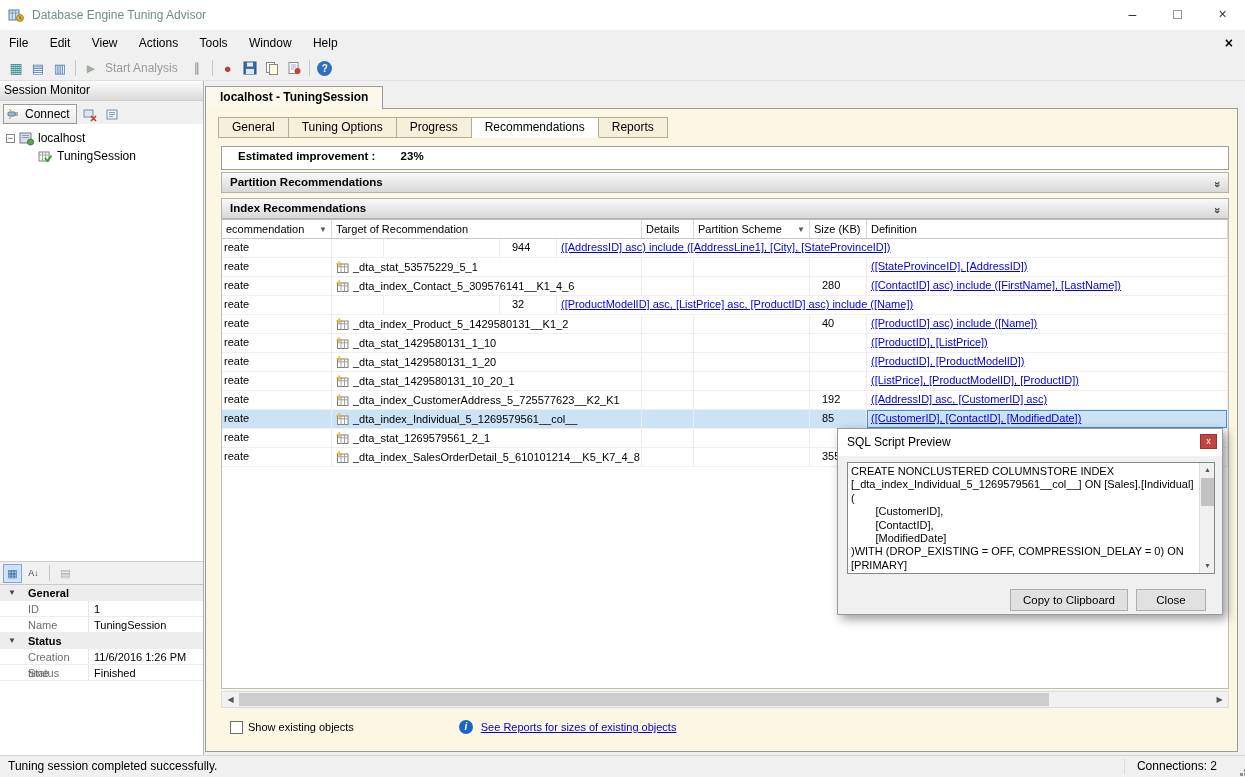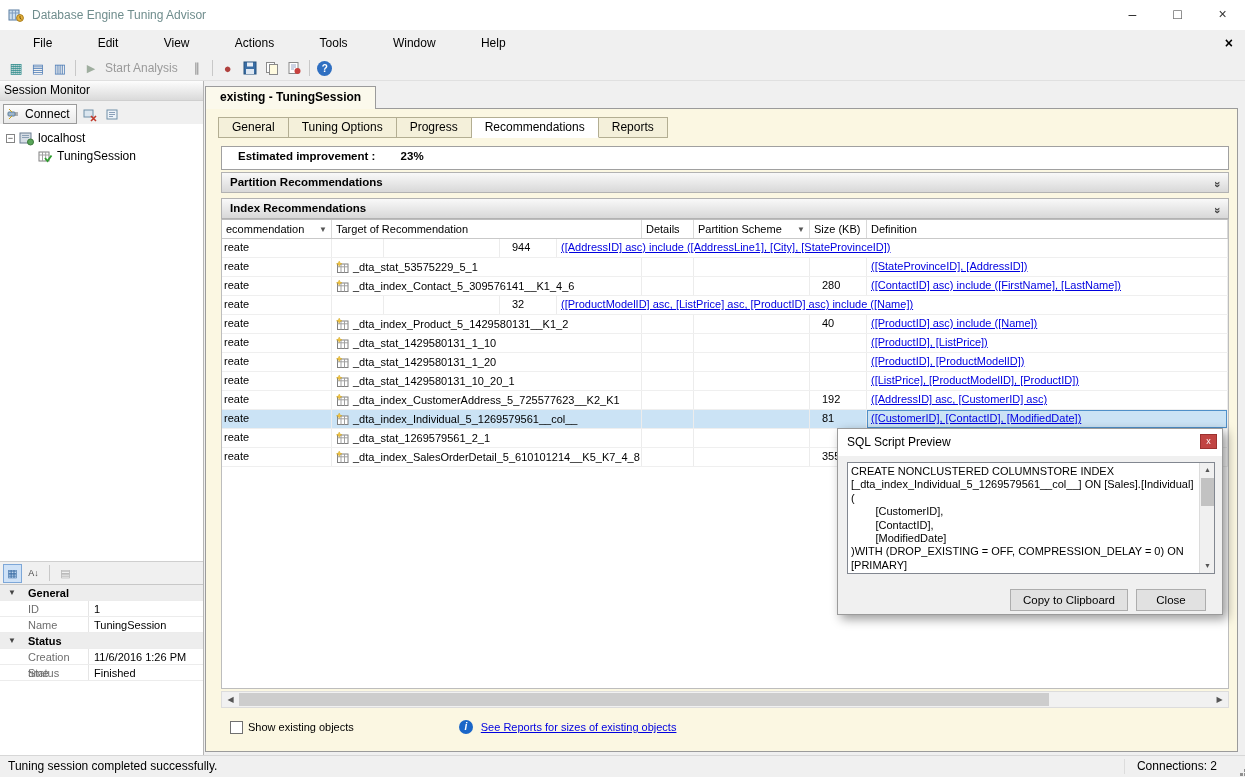--- a/index.html
+++ b/index.html
@@ -9,21 +9,21 @@
 
   
   .titlebar { position:absolute; left:0; top:0; width:100%; height:30px; background:#ffffff; }
   .tb-icon { position:absolute; left:8px; top:7px; width:16px; height:16px; }
   .tb-title { position:absolute; left:32px; top:0; line-height:30px; color:#6f8d8d; font-size:12px; }
   .winbtn { position:absolute; top:0; width:45px; height:30px; text-align:center; line-height:29px; color:#333; font-size:14px; cursor:default; }
   .winbtn.min { right:90px; } .winbtn.max { right:45px; } .winbtn.close { right:0; }
 
   
   .menubar { position:absolute; left:0; top:30px; width:100%; height:26px; background:#f0f0f0; }
-  .menuitem { display:inline-block; padding:0 9px; line-height:26px;margin-left:24px; }
+  .menuitem { display:inline-block; padding:0 9px; line-height:26px; }
   .menu-close { position:absolute; right:12px; top:0; line-height:26px; font-weight:bold; font-size:14px; }
 
   
   .toolbar { position:absolute; left:0; top:56px; width:100%; height:25px; background:#f0f0f0; border-bottom:1px solid #e0e0e0; display:flex; align-items:center; padding-left:5px; }
   .ib { width:22px; height:22px; display:flex; align-items:center; justify-content:center; }
   .tsep { width:1px; height:16px; background:#c8c8c8; margin:0 4px; }
   .glyph { font-size:12px; }
   .start-label { color:#9a9a9a; margin:0 8px 0 3px; }
   .g-grid { color:#2e8b8b; font-size:14px; }
   .g-doc { color:#4a7ab5; font-size:13px; }
@@ -275,21 +275,21 @@
         <span class="plabel">Creation time</span>
         <span class="pvalue">11/6/2016 1:26 PM</span>
       </div>
       <div class="prow">
         <span class="plabel">Status</span>
         <span class="pvalue">Finished</span>
       </div>
     </div>
   </div>
 
-  <div class="doctab"><span>existing - TuningSession</span></div>
+  <div class="doctab"><span>localhost - TuningSession</span></div>
 
   <div class="panel">
     <div class="tabs">
       <div class="tab">General</div>
       <div class="tab">Tuning Options</div>
       <div class="tab">Progress</div>
       <div class="tab active">Recommendations</div>
       <div class="tab">Reports</div>
     </div>
 
@@ -447,21 +447,21 @@
             <div class="tc c1">
               <span class="rowicon"><svg width="13" height="13" viewBox="0 0 13 13">
                   <rect x="1.5" y="3" width="10.5" height="8.5" fill="#fff" stroke="#808080"></rect>
                   <path d="M1.5 5.8h10.5M5 3v8.5M8.5 3v8.5" stroke="#a0a0a0" fill="none"></path>
                   <path d="M3.2 0l.8 2 2 .8-2 .8-.8 2-.8-2-2-.8 2-.8z" fill="#f5c33b" stroke="#caa21a" stroke-width="0.4"></path>
                 </svg></span>
               <span>_dta_index_Individual_5_1269579561__col__</span>
             </div>
             <div class="tc c2"></div>
             <div class="tc c3"></div>
-            <div class="tc c4">81</div>
+            <div class="tc c4">85</div>
             <div class="tc c5"><a class="deflink">([CustomerID], [ContactID], [ModifiedDate])</a></div>
           </div>
           <div class="trow">
             <div class="tc c0">reate</div>
             <div class="tc c1">
               <span class="rowicon"><svg width="13" height="13" viewBox="0 0 13 13">
                   <rect x="1.5" y="3" width="10.5" height="8.5" fill="#fff" stroke="#808080"></rect>
                   <path d="M1.5 5.8h10.5M5 3v8.5M8.5 3v8.5" stroke="#a0a0a0" fill="none"></path>
                   <path d="M3.2 0l.8 2 2 .8-2 .8-.8 2-.8-2-2-.8 2-.8z" fill="#f5c33b" stroke="#caa21a" stroke-width="0.4"></path>
                 </svg></span>

